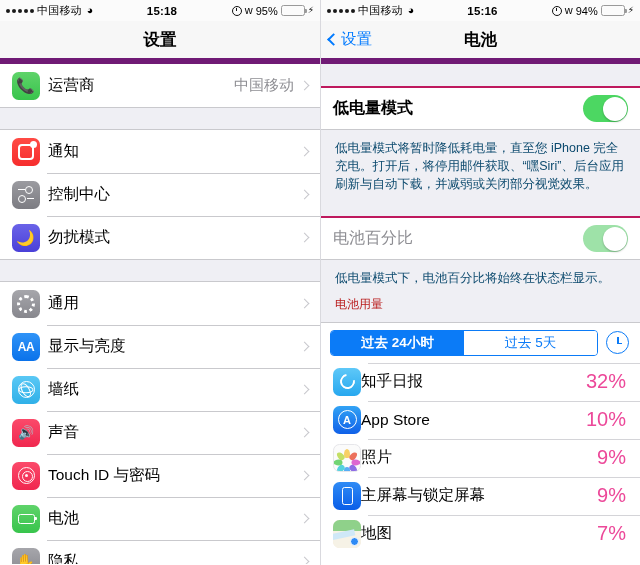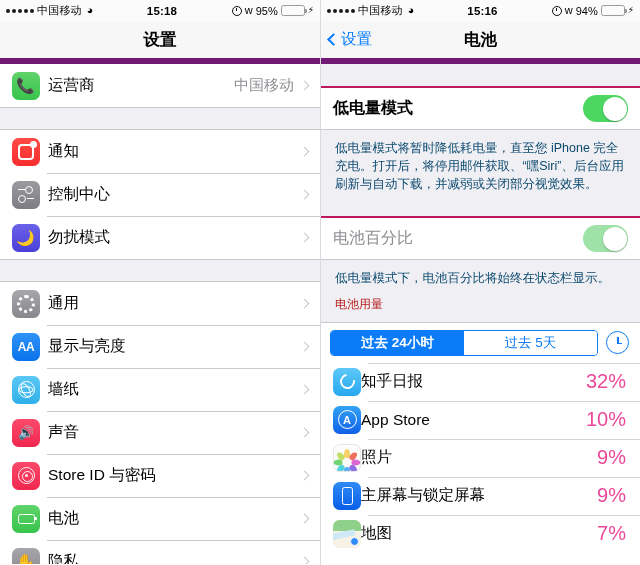--- a/index.html
+++ b/index.html
@@ -300,21 +300,21 @@
           <span class="ic ic-sound">
             <span class="glyph-sm">🔊</span>
           </span>
           <span class="row-label">声音</span>
           <span class="chev"></span>
         </div>
         <div class="row">
           <span class="ic ic-touchid">
               <span class="fp-g"></span>
             </span>
-          <span class="row-label">Store ID 与密码</span>
+          <span class="row-label">Touch ID 与密码</span>
           <span class="chev"></span>
         </div>
         <div class="row">
           <span class="ic ic-batt">
               <span class="battglyph"></span>
             </span>
           <span class="row-label">电池</span>
           <span class="chev"></span>
         </div>
         <div class="row">

